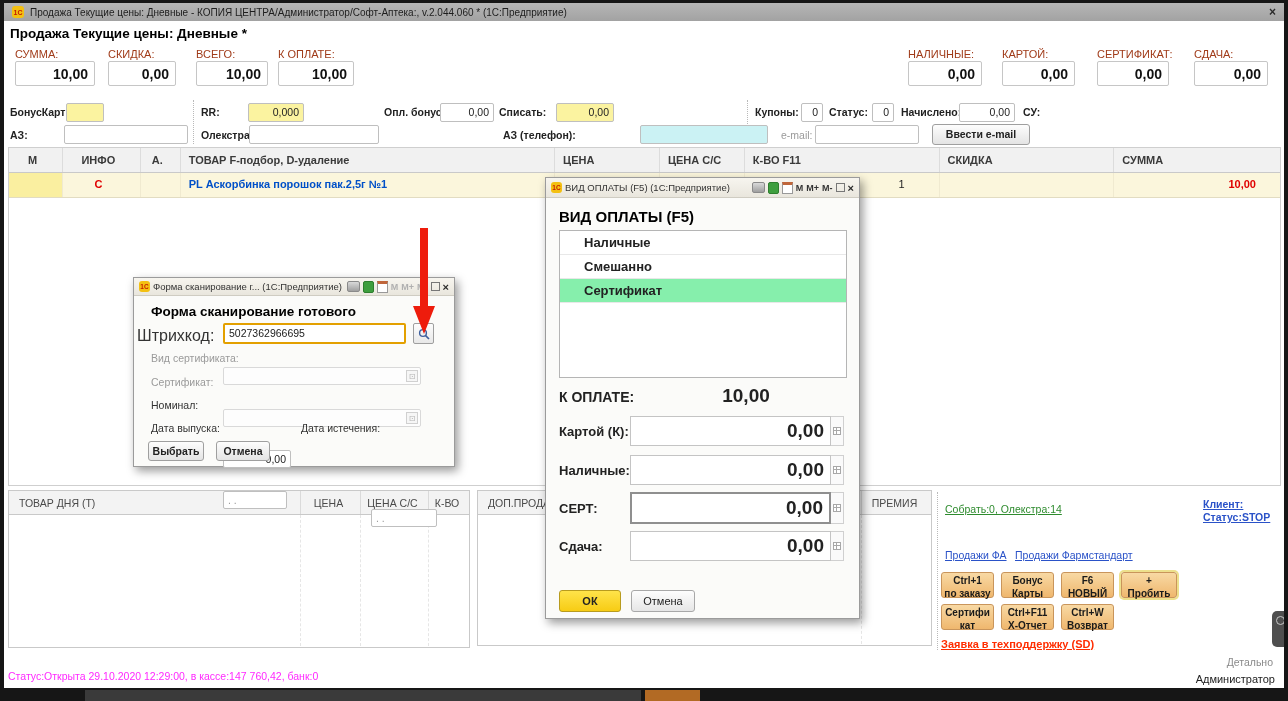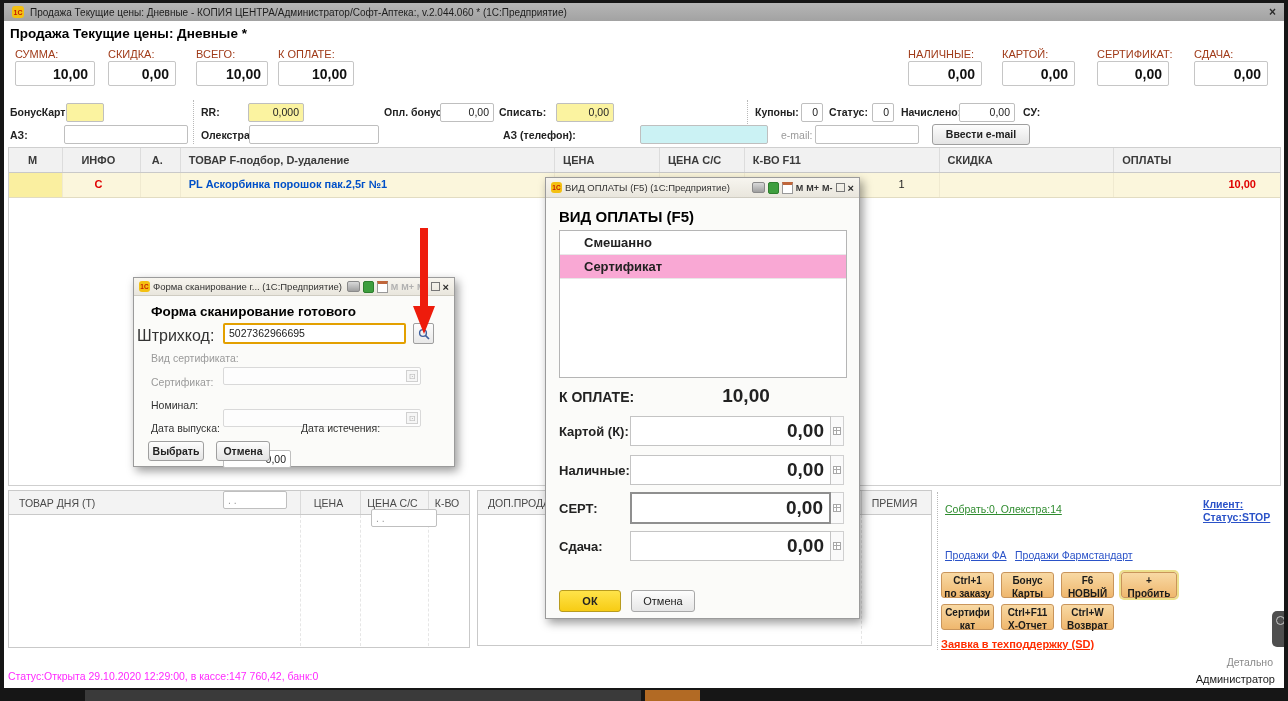--- a/index.html
+++ b/index.html
@@ -56,21 +56,21 @@
   .dim { color:#b0b0b0; }
   .maxi { width:9px; height:9px; border:1px solid #777; display:inline-block; }
   .ic { display:inline-block; flex:none; }
   .ic-print { width:13px; height:11px; background:linear-gradient(#d9d9d9,#9f9f9f); border:1px solid #8a8a8a; border-radius:2px; }
   .ic-calc { width:11px; height:12px; background:#3E9E3E; border:1px solid #2e7e2e; border-radius:2px; }
   .ic-cal { width:11px; height:12px; background:#fff; border:1px solid #999; border-top:3px solid #c0663a; }
   .dhead { font-size:13.5px; font-weight:bold; color:#000; }
   
   .paylist { border:1px solid #b5b5b5; background:#fff; }
   .popt { height:24px; font-size:13px; font-weight:bold; padding:4px 0 0 24px; border-bottom:1px solid #e8e8e8; }
-  .popt.sel { background:#f9a8d4; }
+  .popt.sel { background:#86efac; }
   .pfl { font-size:13px; font-weight:bold; }
   .pbox { border:1px solid #c4c4c4; background:#fff; font-size:19px; font-weight:bold; text-align:right; padding:3px 6px 0 0; height:30px; }
   .pbox.focus { border:2px solid #8f8f8f; }
   .calcbtn { width:13px; height:30px; border:1px solid #d0d0d0; border-left:none; background:#fafafa; display:inline-flex; align-items:center; justify-content:center; }
   .grid8 { width:8px; height:8px; border:1px solid #a8a8a8; background:
      linear-gradient(#fff,#fff); position:relative; }
   .grid8:before { content:""; position:absolute; left:2px; top:0; bottom:0; width:1px; background:#a8a8a8; }
   .grid8:after { content:""; position:absolute; top:2px; left:0; right:0; height:1px; background:#a8a8a8; }
   .okbtn { background:linear-gradient(#FFE34A,#F7CC14); border:1px solid #b89b1e; border-radius:3px; font-size:11px; font-weight:bold; text-align:center; padding-top:4px; }
   .cnbtn { background:linear-gradient(#fdfdfd,#e6e6e6); border:1px solid #a8a8a8; border-radius:3px; font-size:11px; text-align:center; padding-top:4px; }
@@ -140,21 +140,21 @@
 <div class="abs mtable">
   <div class="hrow">
     <div class="c cc" style="width:54px">М</div>
     <div class="c cc" style="width:78px">ИНФО</div>
     <div class="c cc" style="width:40px">А.</div>
     <div class="c" style="width:375px">ТОВАР  F-подбор, D-удаление</div>
     <div class="c" style="width:105px">ЦЕНА</div>
     <div class="c" style="width:85px">ЦЕНА С/С</div>
     <div class="c" style="width:195px">К-ВО F11</div>
     <div class="c" style="width:175px">СКИДКА</div>
-    <div class="c" style="width:166px;border-right:none">ОПЛАТЫ</div>
+    <div class="c" style="width:166px;border-right:none">СУММА</div>
   </div>
   <div class="drow">
     <div class="c" style="width:54px;background:#FAEFA0"></div>
     <div class="c cc" style="width:78px;color:#E00000;font-weight:bold">С</div>
     <div class="c" style="width:40px"></div>
     <div class="c" style="width:375px;color:#0050C8;font-weight:bold">PL Аскорбинка порошок пак.2,5г №1</div>
     <div class="c" style="width:105px"></div>
     <div class="c" style="width:85px"></div>
     <div class="c num" style="width:195px;padding-right:34px">1</div>
     <div class="c" style="width:175px"></div>
@@ -282,20 +282,21 @@
     <span class="ic ic-calc"></span>
     <span class="ic ic-cal"></span>
     <span class="mi">М</span>
     <span class="mi">М+</span>
     <span class="mi">М-</span>
     <span class="maxi"></span>
     <span class="wclose" style="font-size:11px">×</span>
   </div>
   <div class="abs dhead" style="left:13px;top:30px;font-size:15px">ВИД ОПЛАТЫ (F5)</div>
   <div class="abs paylist" style="left:13px;top:52px;width:288px;height:148px">
+    <div class="popt">Наличные</div>
     <div class="popt">Смешанно</div>
     <div class="popt sel">Сертификат</div>
   </div>
   <div class="abs" style="left:13px;top:211px;font-size:14px;font-weight:bold">К ОПЛАТЕ:</div>
   <div class="abs" style="left:140px;top:207px;width:120px;text-align:center;font-size:19px;font-weight:bold">10,00</div>
 
   <div class="abs pfl" style="left:13px;top:246px">Картой (К):</div>
   <div class="abs pbox" style="left:84px;top:238px;width:201px">0,00</div>
   <div class="abs calcbtn" style="left:285px;top:238px">
       <span class="grid8"></span>

